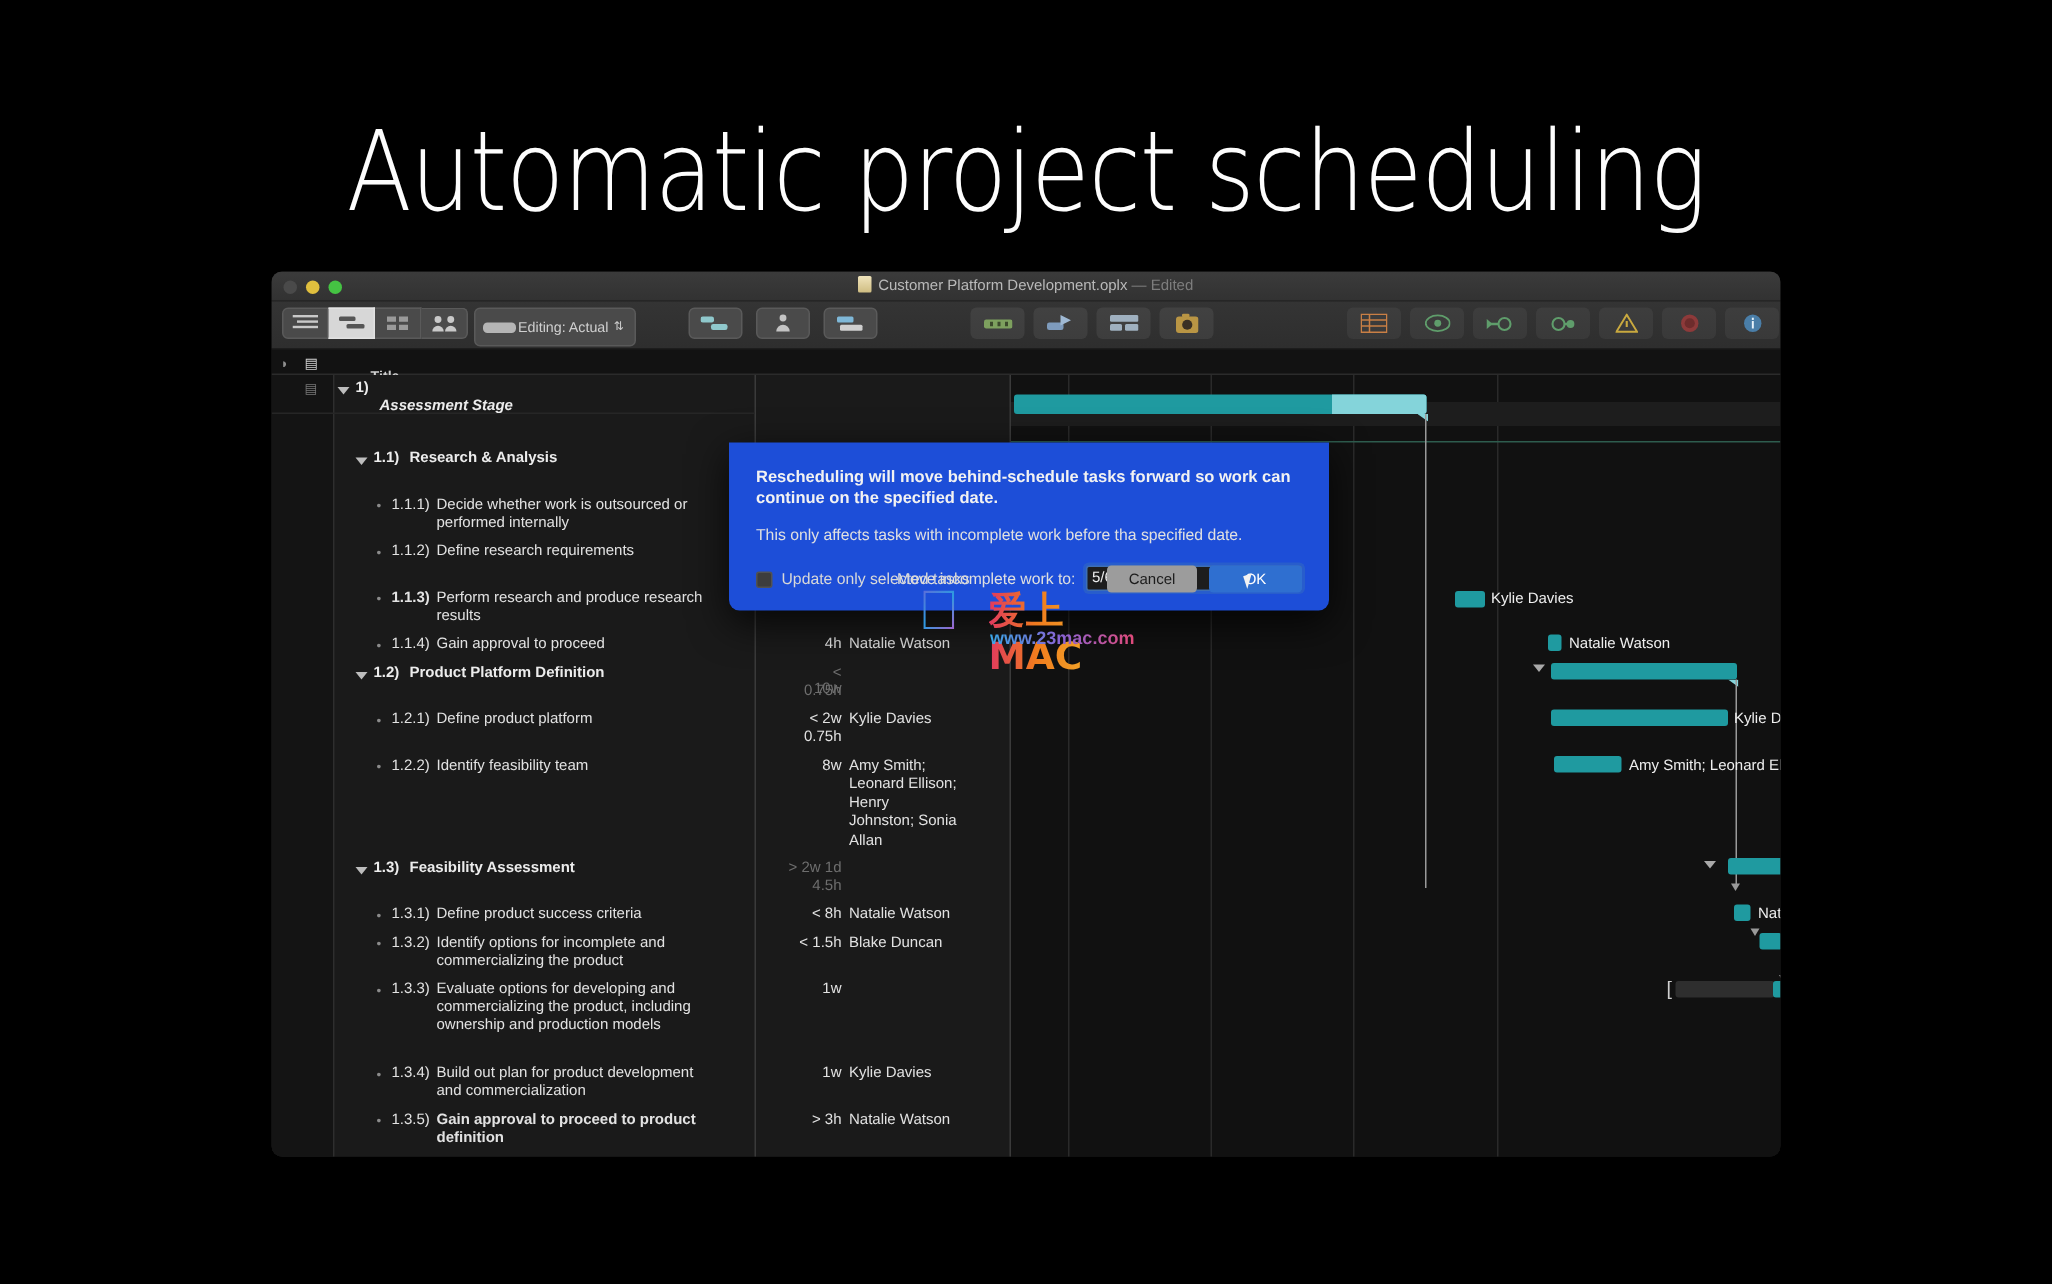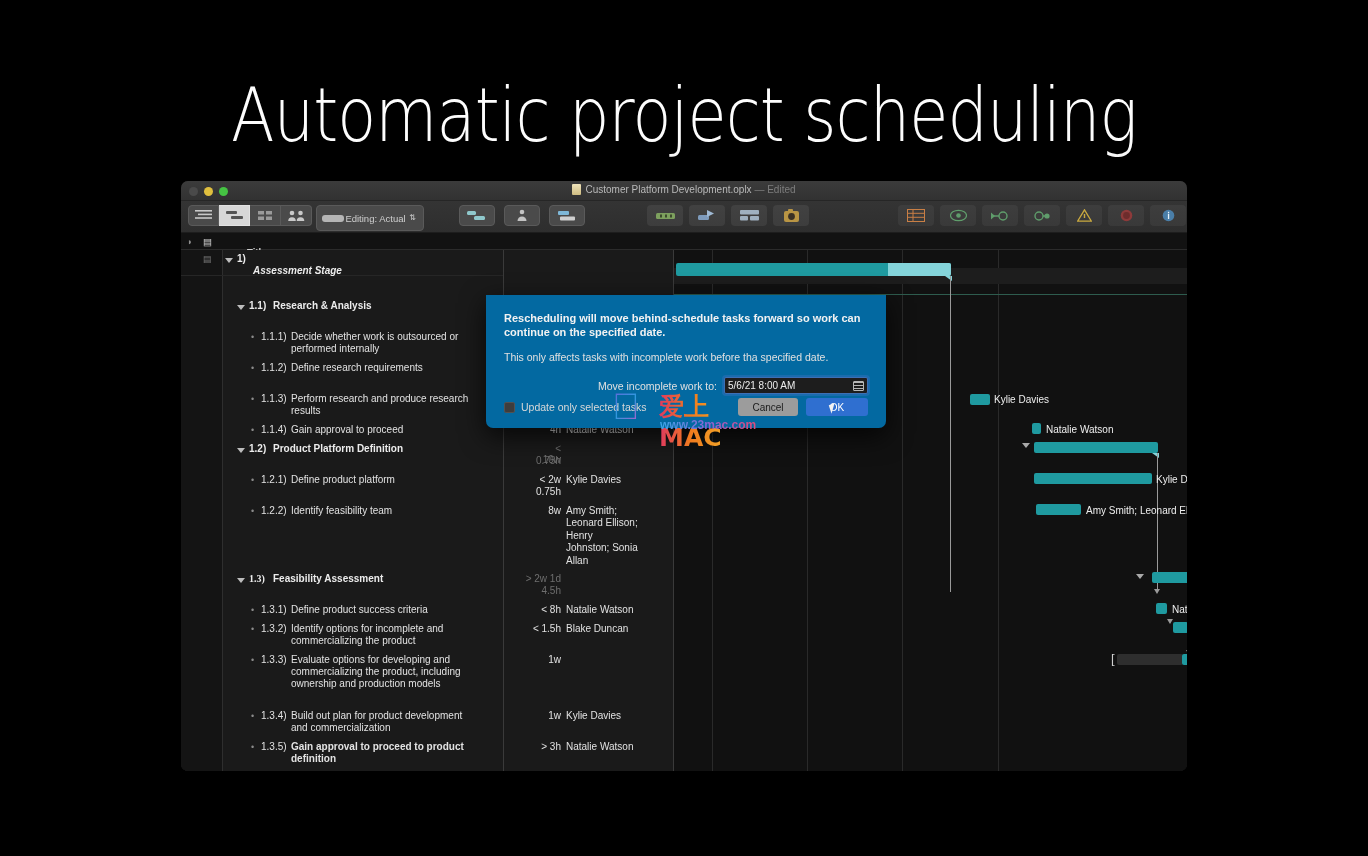--- a/index.html
+++ b/index.html
@@ -164,22 +164,22 @@
           border-top: 5px solid #a9a9a9; }
   .link { position: absolute; background: #9a9a9a; }
   .arrow {
     position: absolute; width: 0; height: 0;
     border-left: 3.5px solid transparent; border-right: 3.5px solid transparent;
     border-top: 5px solid #9a9a9a;
   }
 
   
   .sheet {
-    position: absolute; left: 305px; top: 45px; width: 400px; height: 133px;
-    background: #0369a1;
+    position: absolute; left: 305px; top: 45px; width: 400px; height: 112px;
+    background: #1d4ed8;
     border-radius: 0 0 7px 7px;
     box-shadow: 0 8px 26px rgba(0,0,0,.75);
     z-index: 40;
     padding: 16px 18px 0 18px;
   }
   .sheet h1 { font-size: 11px; color: #f2f2f2; font-weight: bold; line-height: 14px; }
   .sheet p  { font-size: 10.5px; color: #e0e0e0; margin-top: 12px; }
   .fieldrow { margin-top: 14px; display: flex; align-items: center; justify-content: flex-end; }
   .fieldlabel { font-size: 10.5px; color: #e0e0e0; margin-right: 7px; }
   .datefield {
@@ -425,21 +425,21 @@
         </div>
 
         <div class="row" style="top:112px;">
           <span class="disc" style="left:70px;top:1px;">•</span>
           <span class="rowtext" style="left:80px;top:0px;">1.1.2)</span>
           <span class="rowtext" style="left:110px;top:0px;width:182px;">Define research requirements</span>
         </div>
 
         <div class="row" style="top:143px;">
           <span class="disc" style="left:70px;top:1px;">•</span>
-          <span class="rowtext" style="left:80px;top:0px;">1.1.3)</span>
+          <span class="rowtext" style="left:80px;top:0px;font-weight:bold;">1.1.3)</span>
           <span class="rowtext" style="left:110px;top:0px;width:182px;">Perform research and produce research results</span>
         </div>
 
         <div class="row" style="top:174px;">
           <span class="disc" style="left:70px;top:1px;">•</span>
           <span class="rowtext" style="left:80px;top:0px;">1.1.4)</span>
           <span class="rowtext" style="left:110px;top:0px;width:182px;">Gain approval to proceed</span>
         </div>
 
         <div class="row" style="top:193px;">
@@ -455,21 +455,21 @@
         </div>
 
         <div class="row" style="top:255px;">
           <span class="disc" style="left:70px;top:1px;">•</span>
           <span class="rowtext" style="left:80px;top:0px;">1.2.2)</span>
           <span class="rowtext" style="left:110px;top:0px;width:182px;">Identify feasibility team</span>
         </div>
 
         <div class="row" style="top:323px;">
           <span class="tri" style="left:56px;top:5px;"></span>
-          <span class="rowtext grp" style="left:68px;top:0px;font-family:Liberation Serif, serif;">1.3)</span>
+          <span class="rowtext grp" style="left:68px;top:0px;">1.3)</span>
           <span class="rowtext grp" style="left:92px;top:0px;">Feasibility Assessment</span>
         </div>
 
         <div class="row" style="top:354px;">
           <span class="disc" style="left:70px;top:1px;">•</span>
           <span class="rowtext" style="left:80px;top:0px;">1.3.1)</span>
           <span class="rowtext" style="left:110px;top:0px;width:182px;">Define product success criteria</span>
         </div>
 
         <div class="row" style="top:373px;">

